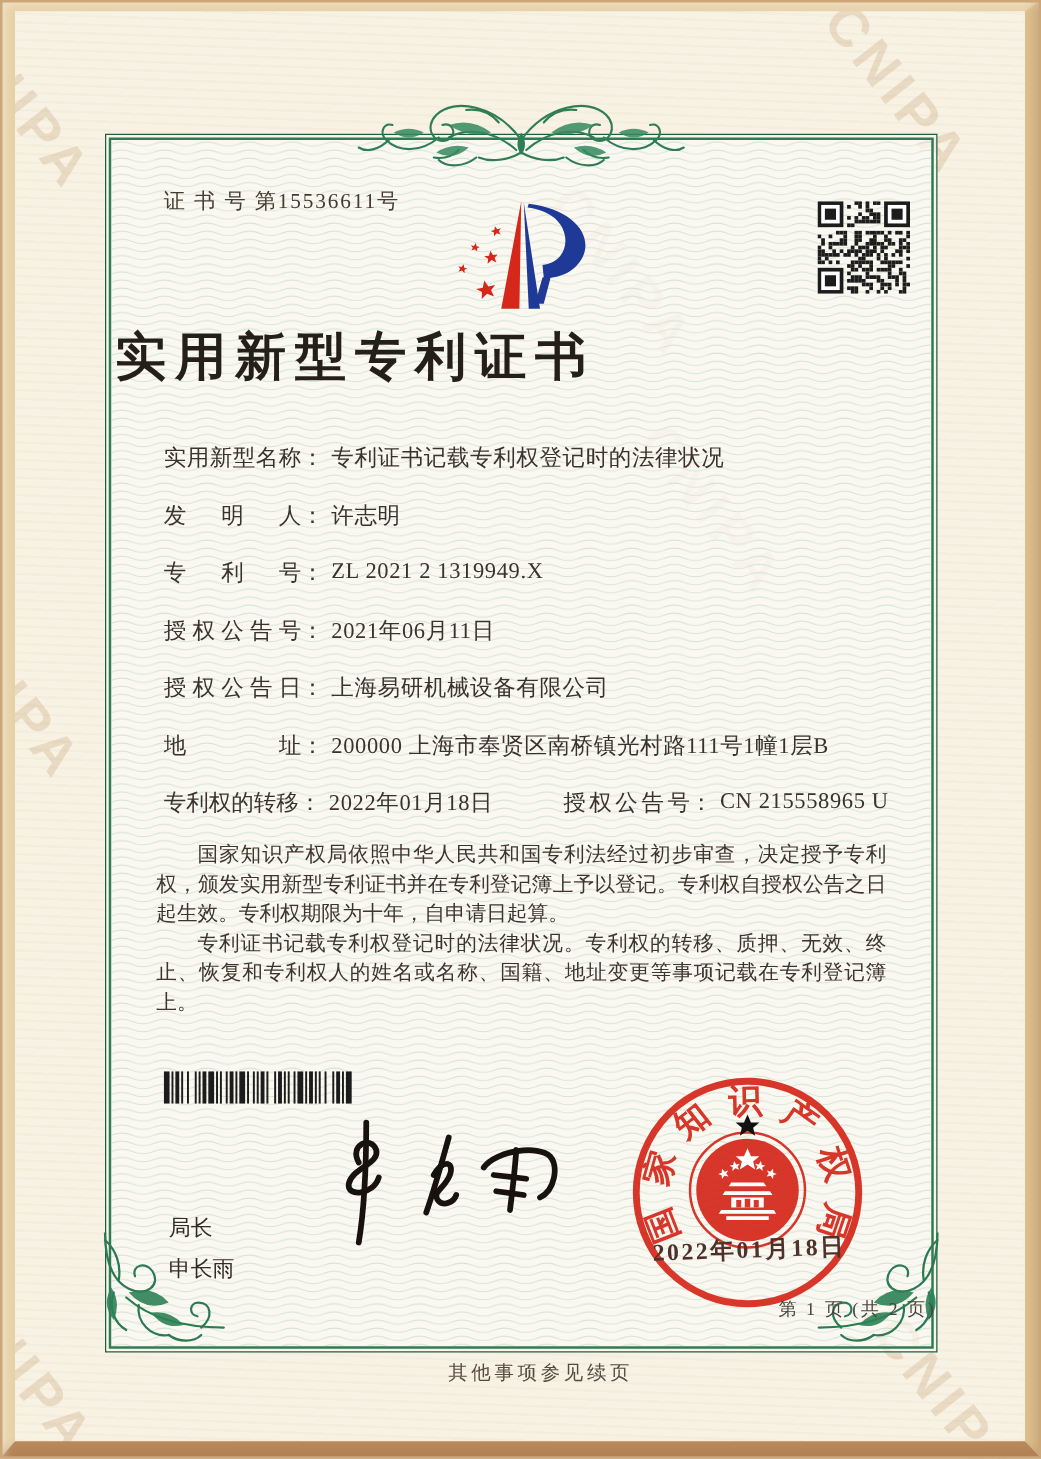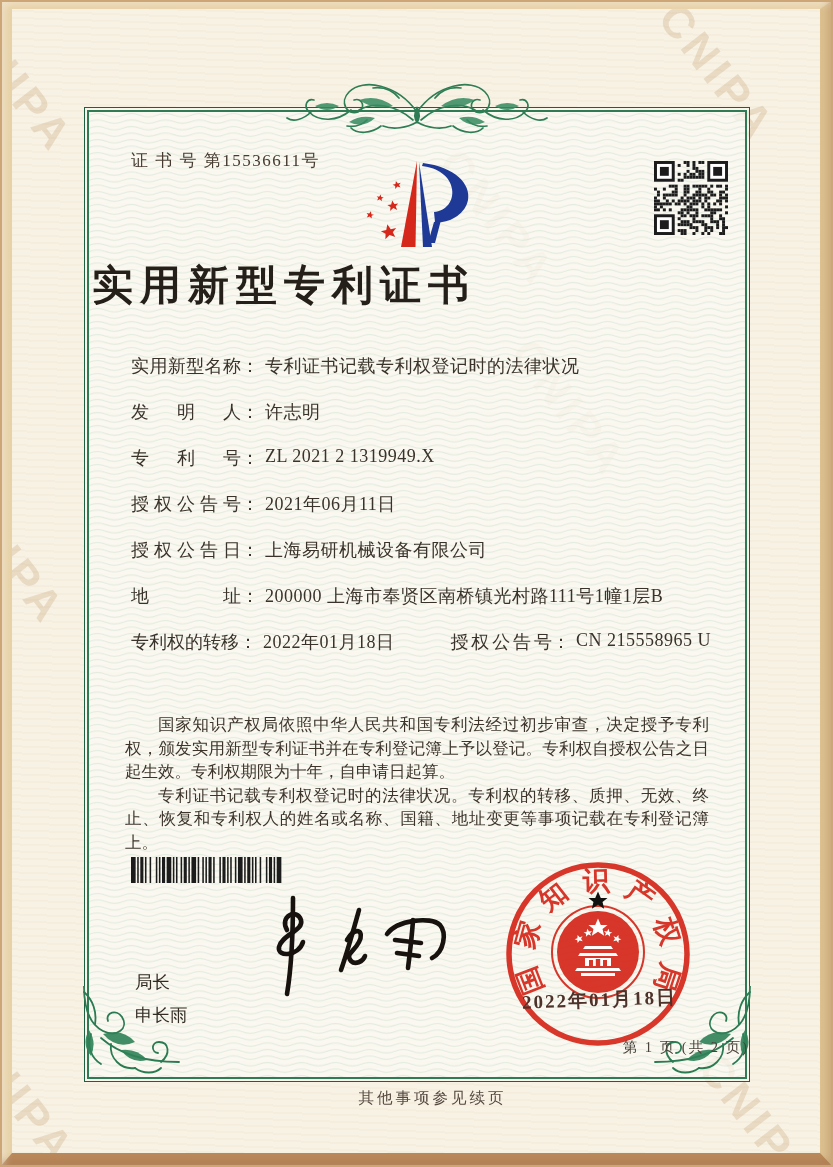--- a/index.html
+++ b/index.html
@@ -25,21 +25,21 @@
   .logo{position:absolute;left:254px;top:43px;width:182px;height:106px;}
   .title{position:absolute;left:0;top:150px;width:100%;
     font-size:41px;font-weight:bold;letter-spacing:7px;color:#241f18;text-indent:7px;}
   .fields{position:absolute;left:46px;top:246px;width:580px;font-size:18px;color:#3a332b;}
   .frow{height:46px;display:flex;align-items:flex-start;white-space:nowrap;}
   .flabel{display:inline-block;width:110px;text-align:justify;text-align-last:justify;}
   .fcolon{display:inline-block;margin-right:6px;}
   .fvalue{letter-spacing:.5px;}
   .grant2{margin-left:56px;}
   .paras{position:absolute;left:40px;top:564px;width:584px;font-size:16.5px;
-    line-height:23.5px;color:#3d352c;text-align:justify;margin-top:41px;}
+    line-height:23.5px;color:#3d352c;text-align:justify;}
   .paras p{margin:0;text-indent:2em;}
   .barcode{position:absolute;left:46px;top:749px;width:212px;height:26px;}
   .signer{position:absolute;left:50px;top:818px;font-size:17.5px;color:#332c24;line-height:33px;margin-top:40px;}
   .sig{position:absolute;left:150px;top:782px;width:230px;height:115px;}
   .seal{position:absolute;left:415px;top:748px;width:196px;height:196px;}
   .pgnum{position:absolute;left:0;top:930px;width:100%;text-align:right;
     font-size:14.5px;letter-spacing:2px;color:#4a423a;}
   .contnote{position:absolute;left:16px;top:1088px;width:100%;text-align:center;
     font-size:15.5px;letter-spacing:3px;color:#554940;}
 </style>

